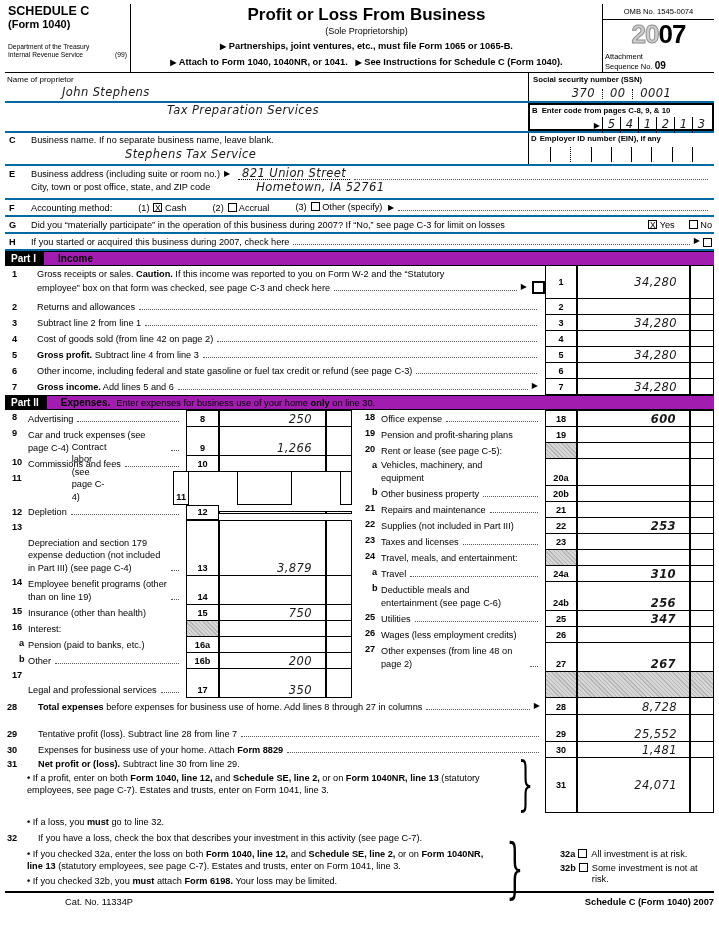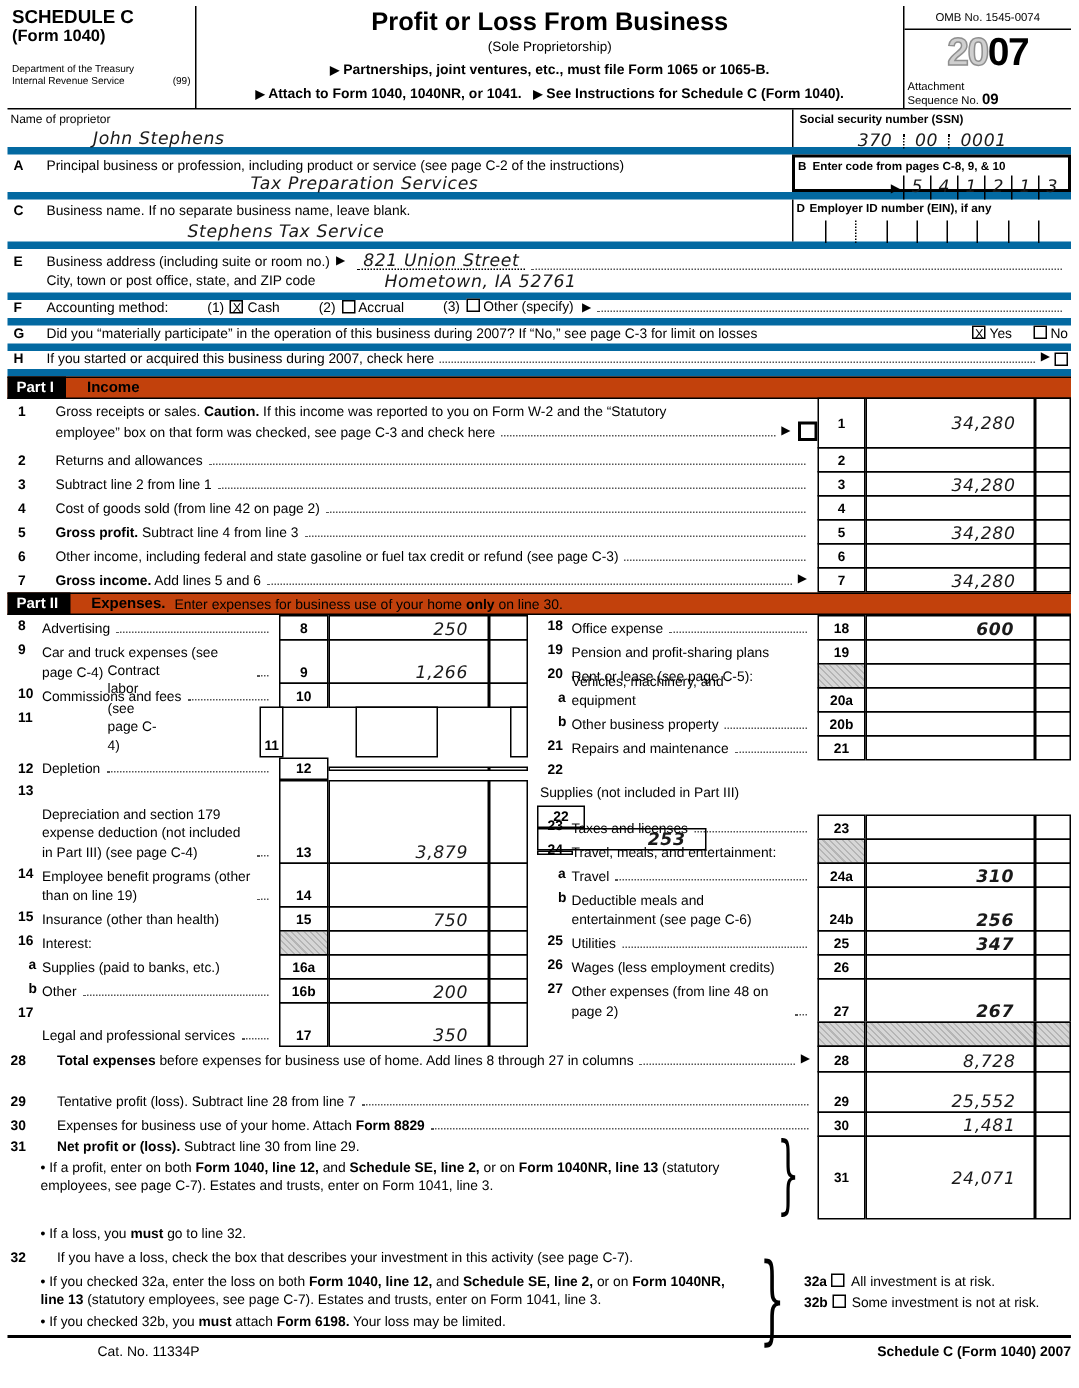--- a/index.html
+++ b/index.html
@@ -33,21 +33,21 @@
   .hdr-note { font-size: 9.3px; font-weight: bold; margin-top: 3px; }
   .hdr-right { width: 112px; border-left: 1px solid #000; text-align: center; display:flex; flex-direction:column; }
   .omb { font-size: 7.6px; border-bottom: 1px solid #000; padding: 2px 0 1px; }
   .year { font-size: 26px; font-weight: bold; line-height: 26px; flex: 1; padding-top: 1px; font-family: "Liberation Sans", sans-serif; }
   .y20 { color: #cfcfcf; -webkit-text-stroke: 1px #8f8f8f; letter-spacing: -1px; }
   .y07 { color: #000; letter-spacing: -1px; }
   .attach { font-size: 7.5px; text-align: left; padding: 0 2px 1px; line-height: 8.5px; }
   .attach .seq { font-size: 10px; font-weight: bold; }
 
   
-  .row { border-bottom: 5px solid #0369a1; }
+  .row { border-bottom: 2px solid #0369a1; }
   .name-row { display: flex; height: 30px; }
   .name-left { flex: 1; padding: 1px 2px; }
   .lab8 { font-size: 8px; }
   .boldlab { font-size: 7.8px; font-weight: bold; }
   .name-val { margin-left: 55px; }
   .name-right { width: 186px; border-left: 1px solid #000; padding: 1px 4px; text-align: center; }
   .ssn-val { margin-top: 1px; }
   .ssn-sep { display: inline-block; width: 1px; height: 10px; border-left: 1px dotted #000; margin: 0 7px; vertical-align: -2px; }
 
   
@@ -69,21 +69,21 @@
   .e-line1 { display: flex; align-items: flex-end; }
   .e-addr { margin-left: 8px; padding: 0 4px; border-bottom: 1.5px dotted #000; }
   .e-line2 { display: flex; margin-top: 1px; }
   .e-city { margin-left: 46px; }
   .fgh-row { display: flex; align-items: flex-end; padding: 1px 2px; height: 17px; }
   .fgh-row .opt { margin-left: 26px; }
   .fgh-row .optn { font-weight: normal; margin-right: 4px; }
   .yesno { margin-left: 14px; white-space: nowrap; }
 
   
-  .part-bar { display: flex; align-items: center; border-bottom: 1px solid #000; border-top: 1px solid #000; height: 15px; background: #c2410c; }
+  .part-bar { display: flex; align-items: center; border-bottom: 1px solid #000; border-top: 1px solid #000; height: 15px; background: #a21caf; }
   .part-tag { background: #000; color: #fff; font-weight: bold; font-size: 10px; padding: 1px 8px 2px 6px; height: 15px; line-height: 13px; }
   .part-title { font-weight: bold; font-size: 10px; margin-left: 14px; }
   .part-desc { font-size: 9.3px; margin-left: 6px; }
 
   
   .cell { border: 1px solid #000; display: flex; align-items: flex-end; padding-bottom: 1px; }
   .cell.num { justify-content: center; font-weight: bold; font-size: 9px; }
   .cell.amt { justify-content: flex-end; padding-right: 12px; }
   .cell.cents { }
 
@@ -125,21 +125,21 @@
   .botbox-no { width: 32px; } .botbox-amt { width: 113px; } .botbox-cents { width: 24px; }
   .r29 { min-height: 28px; }
   .bullet { padding-left: 12px; }
   .bullet::before { content: "\2022  "; font-weight: bold; }
   .brace { font-family: "DejaVu Serif", serif; font-size: 30px; color: #000; align-self: center; transform: scaleY(1.9) scaleX(0.8); margin: 0 10px 0 4px; font-weight: normal; }
   .l31-text { flex: 1; padding-top: 1px; }
   .l32-wrap { display: flex; align-items: flex-start; margin-top: 2px; }
   .l32-text { flex: 1; }
   .risk-col { width: 178px; padding-top: 3px; }
   .risk-line { display: flex; align-items: flex-start; line-height: 11.5px; margin-bottom: 2px; }
-  .risk-id { font-weight: bold; margin-right: 3px; }
+  .risk-id { font-weight: bold; margin-right: 3px; margin-left: 24px; }
   .risk-cb { margin: 0 4px 0 0; flex: none; }
   .indent-32 { padding-left: 22px; }
 
   
   .footer { border-top: 2px solid #000; display: flex; margin-top: 3px; padding: 3px 0 0 0; font-size: 9.3px; }
   .footer .f-left { font-weight: bold; }
   .footer .f-cat { margin-left: 60px; }
   .footer .f-right { margin-left: auto; font-weight: bold; }
 </style>
 </head>
@@ -189,21 +189,20 @@
     <div class="name-right">
       <div class="boldlab" style="text-align:left">Social security number (SSN)</div>
       <div class="hw ssn-val">
         <span>370</span><span class="ssn-sep"></span><span>00</span><span class="ssn-sep"></span><span>0001</span>
       </div>
     </div>
   </div>
 
   <div class="ab-row row" style="height:30px">
     <div class="ab-left">
-      <div><span class="ln-id">A</span><span>Principal business or profession, including product or service (see page C-2 of the instructions)</span></div>
       <div class="hw ab-val">Tax Preparation Services</div>
     </div>
     <div class="b-box">
       <div class="boldlab"><span style="margin-right:4px">B</span><span>Enter code from pages C-8, 9, &amp; 10</span></div>
       <div class="digit-row">
         <span class="arrow" style="align-self:center;margin-right:2px;font-size:11px"></span>
         <span class="digit-cell hw">5</span>
         <span class="digit-cell hw">4</span>
         <span class="digit-cell hw">1</span>
         <span class="digit-cell hw">2</span>
@@ -475,21 +474,21 @@
             <span class="leader hidden"></span>
           </div>
       <div class="cell numc shaded"></div>
       <div class="cell amtc hw"></div>
       <div class="cell centsc"></div>
     </div>
 
     <div class="exp-row" style="min-height: 17px;">
       <div class="exp-no sub">a</div>
       <div class="exp-desc">
-            <span class="txt">Supplies (paid to banks, etc.)</span>
+            <span class="txt">Pension (paid to banks, etc.)</span>
             <span class="leader hidden"></span>
           </div>
       <div class="cell numc">16a</div>
       <div class="cell amtc hw"></div>
       <div class="cell centsc"></div>
     </div>
 
     <div class="exp-row" style="min-height: 17px;">
       <div class="exp-no sub">b</div>
       <div class="exp-desc">
@@ -572,21 +571,21 @@
       <div class="exp-no">21</div>
       <div class="exp-desc">
             <span class="txt">Repairs and maintenance</span>
             <span class="leader"></span>
           </div>
       <div class="cell numc">21</div>
       <div class="cell amtc hw"></div>
       <div class="cell centsc"></div>
     </div>
 
-    <div class="exp-row" style="min-height: 17px; flex-direction: column;">
+    <div class="exp-row" style="min-height: 17px;">
       <div class="exp-no">22</div>
       <div class="exp-desc">
             <span class="txt">Supplies (not included in Part III)</span>
             <span class="leader hidden"></span>
           </div>
       <div class="cell numc">22</div>
       <div class="cell amtc hw">253</div>
       <div class="cell centsc"></div>
     </div>
 

